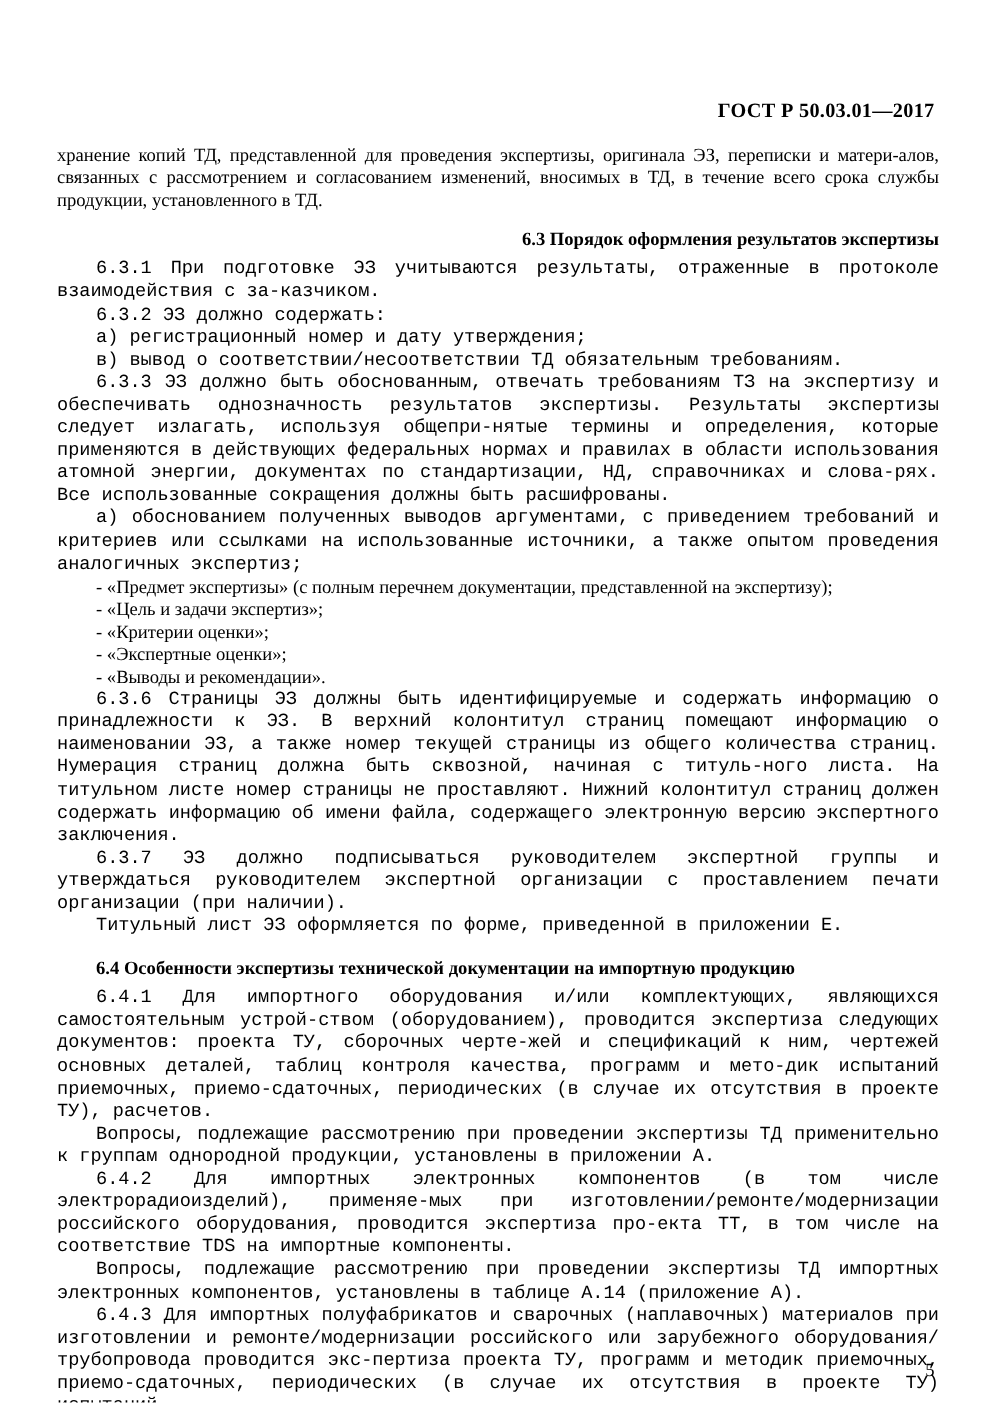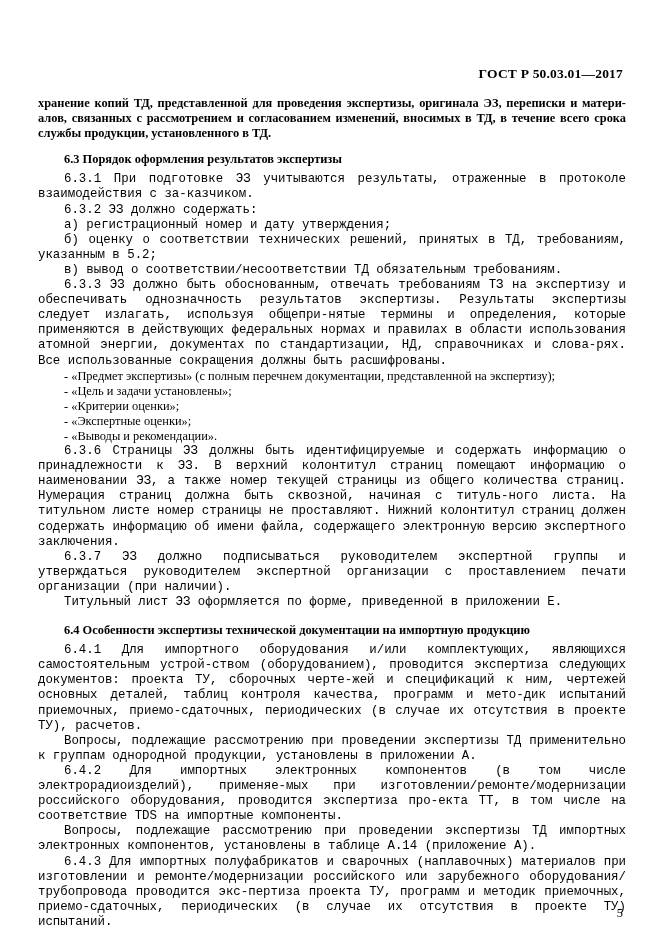--- a/index.html
+++ b/index.html
@@ -46,28 +46,27 @@
     text-align: justify;
     text-justify: inter-word;
     hyphens: manual;
   }
   p.indent {
     text-indent: 26px;
     font-family: Liberation Mono, monospace;
   }
   p.noindent {
     text-indent: 0;
-    font-weight: bold;
   }
   p.heading {
     text-indent: 26px;
     font-weight: bold;
     margin-top: 11px;
     margin-bottom: 5px;
-    text-align: left;
+    text-align: right;
   }
   p.heading2 {
     text-indent: 26px;
     font-weight: bold;
     margin-top: 13px;
     margin-bottom: 5px;
     text-align: left;
   }
   p.dash {
     text-indent: 26px;
@@ -86,25 +85,25 @@
 <div class="page">
 
   <div class="header">ГОСТ Р 50.03.01—2017</div>
 
   <div class="content">
     <p class="noindent">хранение копий ТД, представленной для проведения экспертизы, оригинала ЭЗ, переписки и матери-алов, связанных с рассмотрением и согласованием изменений, вносимых в ТД, в течение всего срока службы продукции, установленного в ТД.</p>
     <p class="heading">6.3 Порядок оформления результатов экспертизы</p>
     <p class="indent">6.3.1 При подготовке ЭЗ учитываются результаты, отраженные в протоколе взаимодействия с за-казчиком.</p>
     <p class="indent">6.3.2 ЭЗ должно содержать:</p>
     <p class="indent">а) регистрационный номер и дату утверждения;</p>
-    <p class="indent">б) оценку о соответствии технических решений, принятых в ТД, требованиям, указанным в 5.2;</p>
     <p class="indent">в) вывод о соответствии/несоответствии ТД обязательным требованиям.</p>
     <p class="indent">6.3.3 ЭЗ должно быть обоснованным, отвечать требованиям ТЗ на экспертизу и обеспечивать однозначность результатов экспертизы. Результаты экспертизы следует излагать, используя общепри-нятые термины и определения, которые применяются в действующих федеральных нормах и правилах в области использования атомной энергии, документах по стандартизации, НД, справочниках и слова-рях. Все использованные сокращения должны быть расшифрованы.</p>
+    <p class="indent">а) обоснованием полученных выводов аргументами, с приведением требований и критериев или ссылками на использованные источники, а также опытом проведения аналогичных экспертиз;</p>
     <p class="dash">-  «Предмет экспертизы» (с полным перечнем документации, представленной на экспертизу);</p>
-    <p class="dash">-  «Цель и задачи установлены»;</p>
+    <p class="dash">-  «Цель и задачи экспертиз»;</p>
     <p class="dash">-  «Критерии оценки»;</p>
     <p class="dash">-  «Экспертные оценки»;</p>
     <p class="dash">-  «Выводы и рекомендации».</p>
     <p class="indent">6.3.6 Страницы ЭЗ должны быть идентифицируемые и содержать информацию о принадлежности к ЭЗ. В верхний колонтитул страниц помещают информацию о наименовании ЭЗ, а также номер текущей страницы из общего количества страниц. Нумерация страниц должна быть сквозной, начиная с титуль-ного листа. На титульном листе номер страницы не проставляют. Нижний колонтитул страниц должен содержать информацию об имени файла, содержащего электронную версию экспертного заключения.</p>
     <p class="indent">6.3.7 ЭЗ должно подписываться руководителем экспертной группы и утверждаться руководителем экспертной организации с проставлением печати организации (при наличии).</p>
     <p class="indent">Титульный лист ЭЗ оформляется по форме, приведенной в приложении Е.</p>
     <p class="heading2">6.4 Особенности экспертизы технической документации на импортную продукцию</p>
     <p class="indent">6.4.1 Для импортного оборудования и/или комплектующих, являющихся самостоятельным устрой-ством (оборудованием), проводится экспертиза следующих документов: проекта ТУ, сборочных черте-жей и спецификаций к ним, чертежей основных деталей, таблиц контроля качества, программ и мето-дик испытаний приемочных, приемо-сдаточных, периодических (в случае их отсутствия в проекте ТУ), расчетов.</p>
     <p class="indent">Вопросы, подлежащие рассмотрению при проведении экспертизы ТД применительно к группам однородной продукции, установлены в приложении А.</p>
     <p class="indent">6.4.2 Для импортных электронных компонентов (в том числе электрорадиоизделий), применяе-мых при изготовлении/ремонте/модернизации российского оборудования, проводится экспертиза про-екта ТТ, в том числе на соответствие TDS на импортные компоненты.</p>

